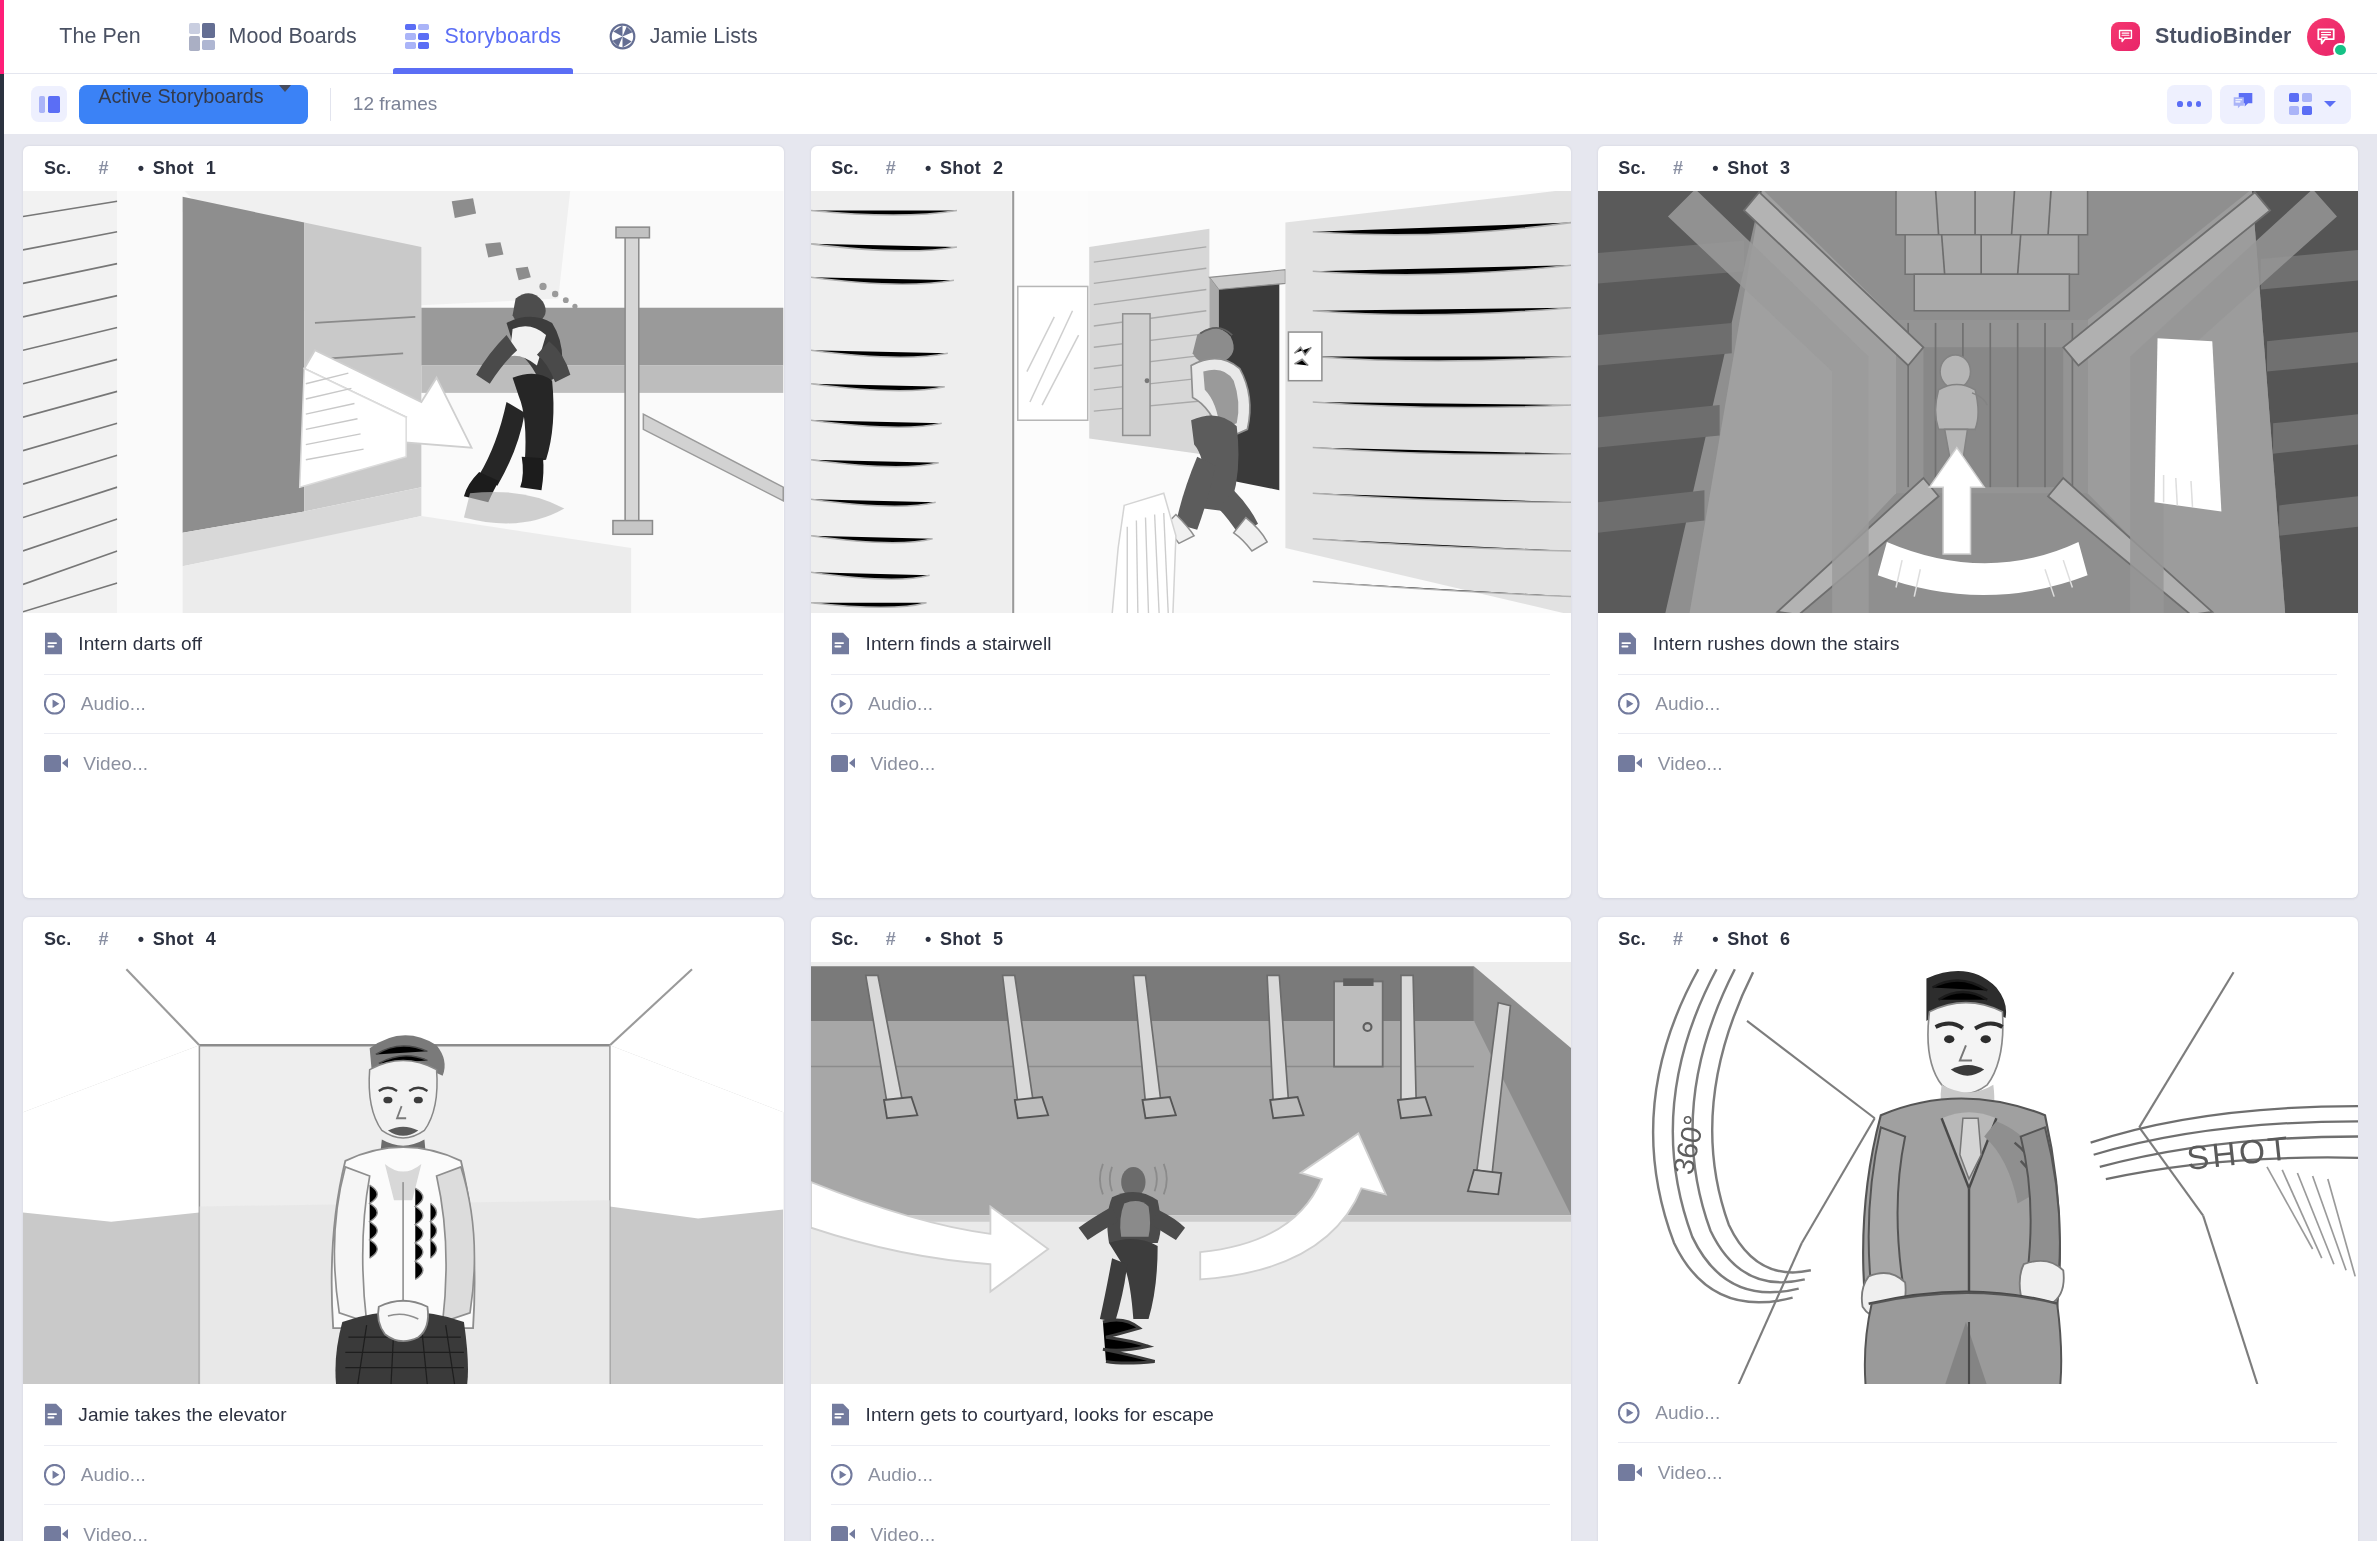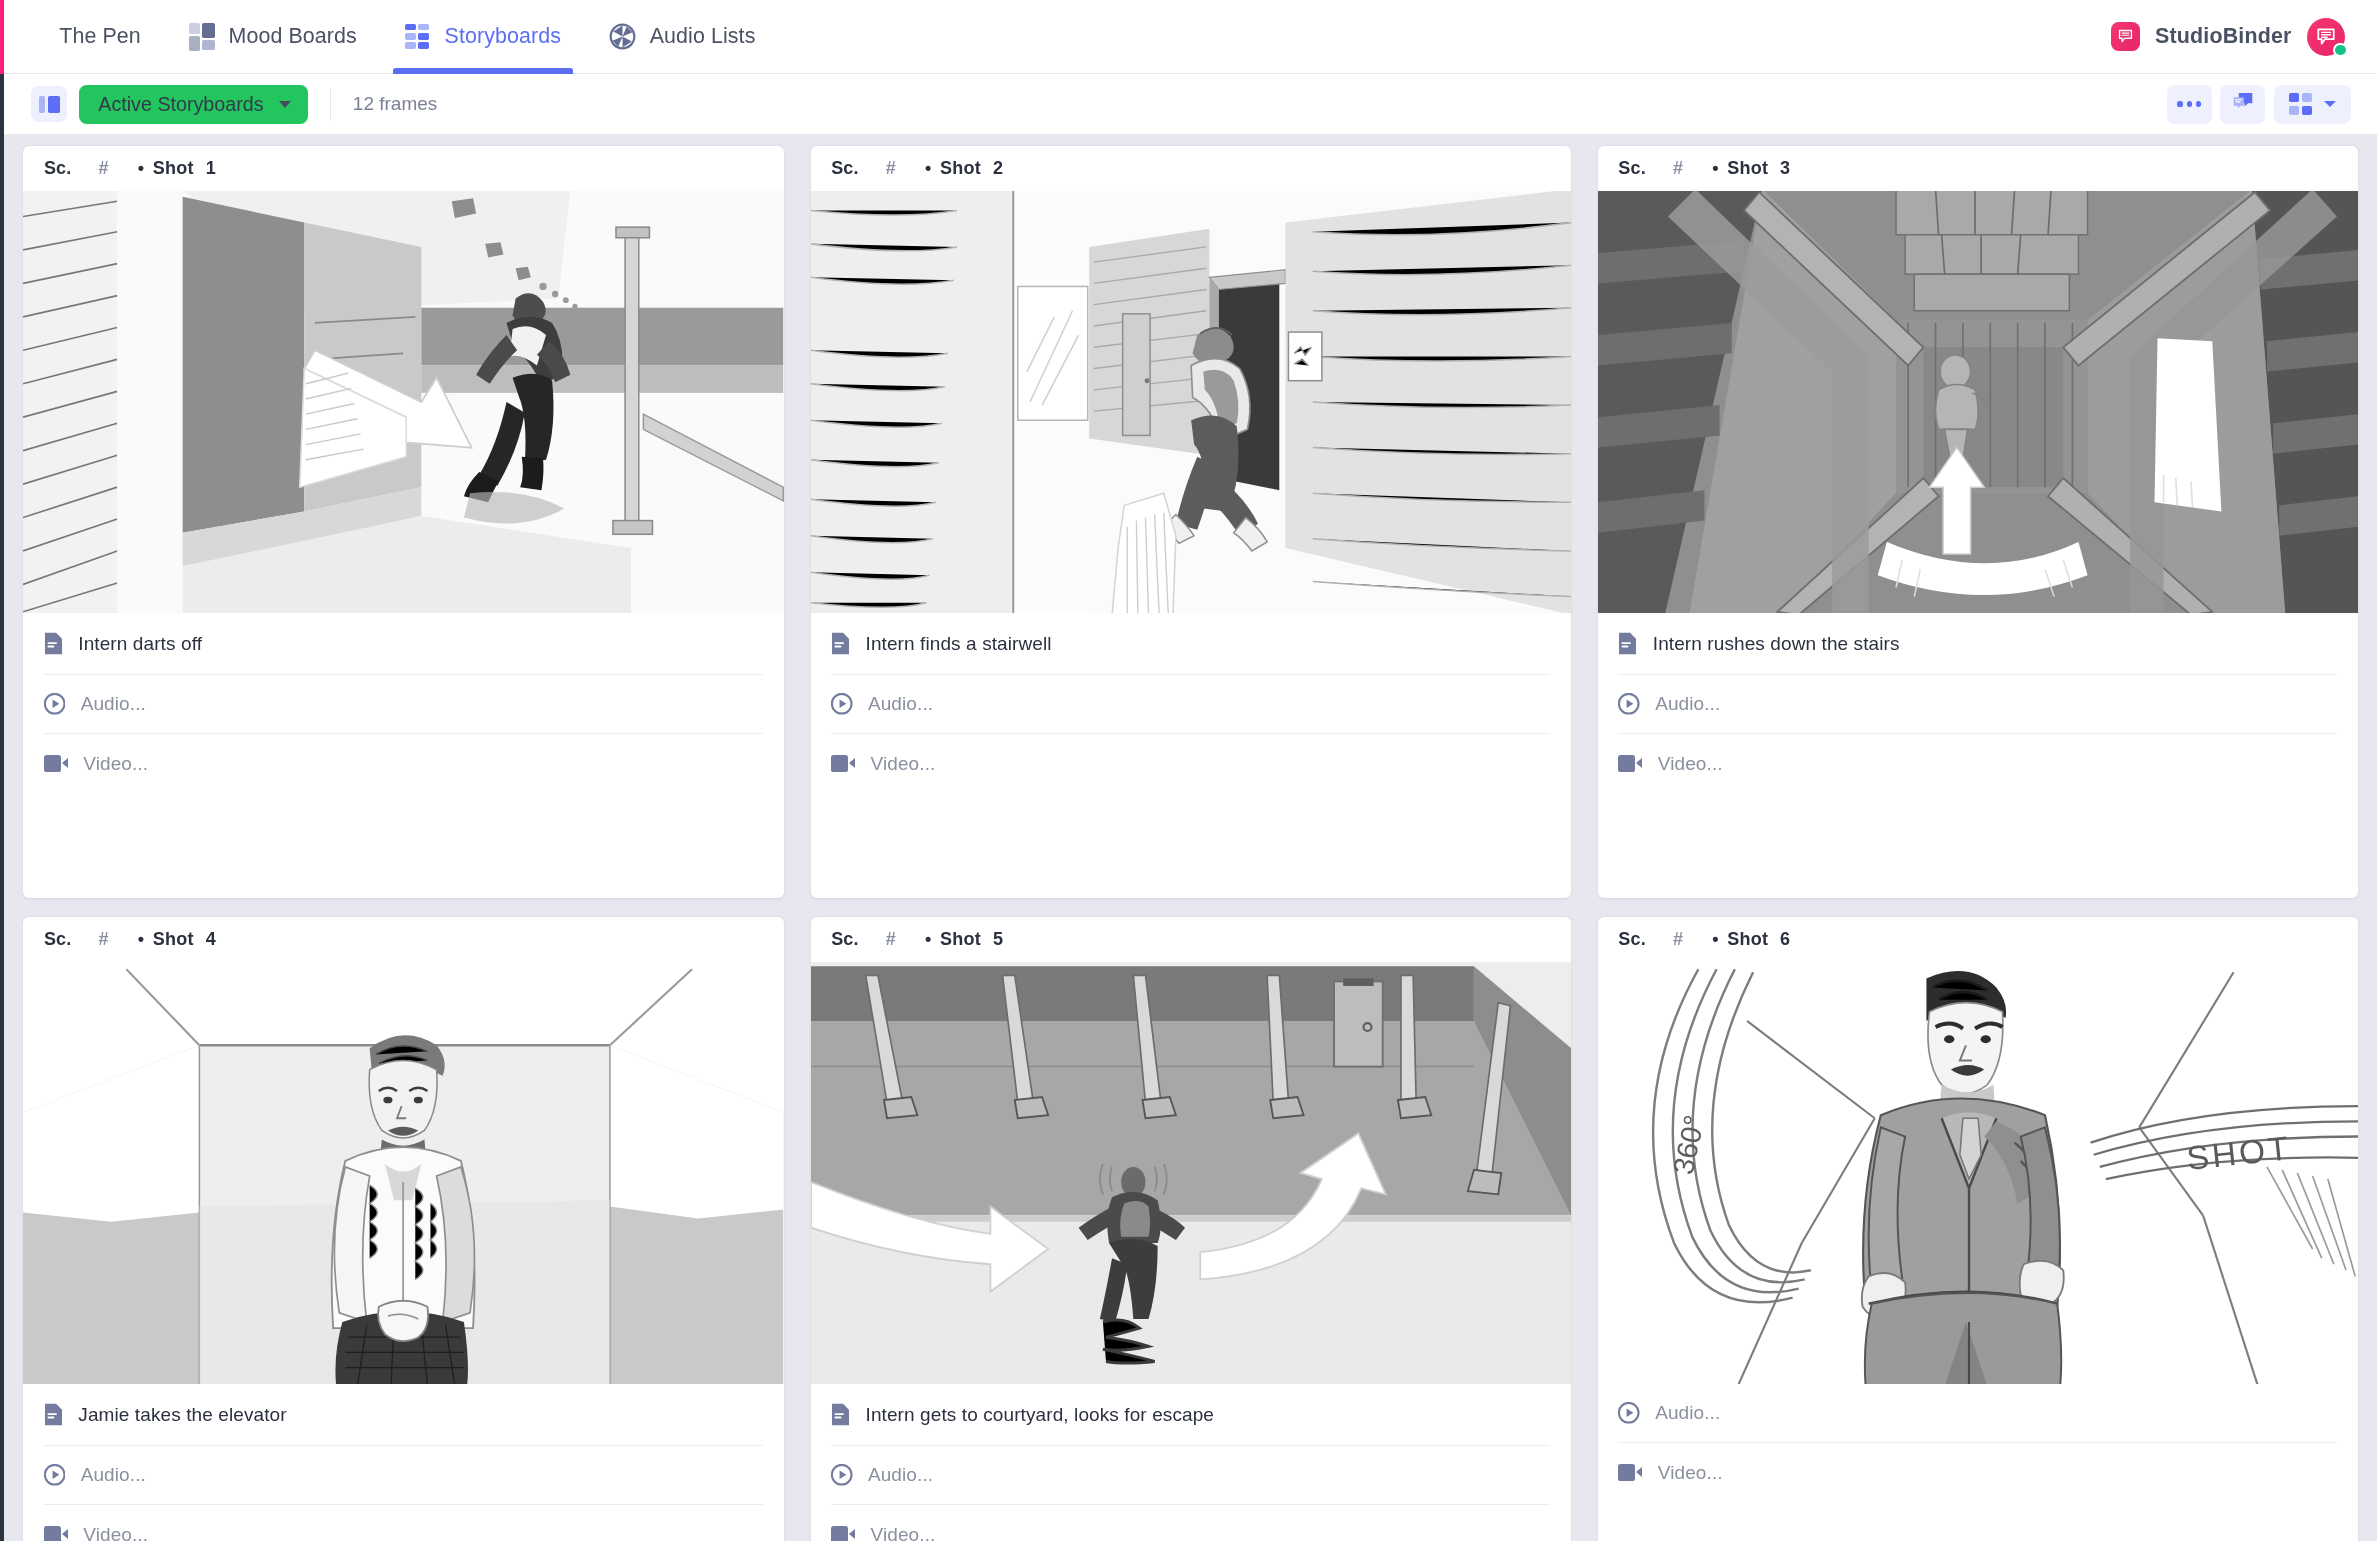--- a/index.html
+++ b/index.html
@@ -91,22 +91,22 @@
   }
   .sb-chip {
     width: 36px; height: 36px; border-radius: 7.7px; background: #eef0fe;
     display: flex; align-items: center; justify-content: center; gap: 2.6px;
     cursor: pointer;
   }
   .sb-chip .s1 { width: 6px; height: 17px; background:#aab4f8; border-radius:1.7px; }
   .sb-chip .s2 { width: 12px; height: 17px; background:#5b6ef5; border-radius:1.7px; }
 
   .scope-select {
-    margin-left: 12px; height: 39px; border-radius: 7.7px; background: #22c55e;
-    display: flex; align-items: center; gap: 15.4px; padding: 0 17px 0 19px;
+    margin-left: 12px; height: 39px; border-radius: 7.7px; background: #3b82f6;
+    display: flex; gap: 15.4px; padding: 0 17px 0 19px;
     cursor: pointer;
   }
   .scope-select .lbl { font-size: 19.7px; color: #333a4b; white-space: nowrap; }
   .chev { width: 0; height: 0; border-left: 6.9px solid transparent;
           border-right: 6.9px solid transparent; border-top: 7.7px solid #454c5e; }
 
   .tb-div { width: 0.9px; height: 33px; background: #e2e4ee; margin-left: 22px; }
   .frames { margin-left: 22px; font-size: 19px; color: #7b8296; white-space: nowrap; }
 
   .tb-right { margin-left: auto; display: flex; align-items: center; gap: 8.6px; }
@@ -214,21 +214,21 @@
       <div class="tab">
         <span class="ic-shotlists">
           <svg viewBox="0 0 32 32">
             <circle cx="16" cy="16" r="14" fill="none" stroke="#646e93" stroke-width="2.6"></circle>
             <path d="M16 3 L16 16 L5 10 Z" fill="#646e93"></path>
             <path d="M16 29 L16 16 L27 22 Z" fill="#646e93"></path>
             <path d="M4 21 L16 16 L11 28 Z" fill="#646e93"></path>
             <path d="M28 11 L16 16 L21 4 Z" fill="#646e93"></path>
           </svg>
         </span>
-        <span class="tab-label">Audio Lists</span>
+        <span class="tab-label">Jamie Lists</span>
       </div>
     </div>
 
     <div class="brand">
       <span class="brand-logo">
         <svg width="17" height="17" viewBox="0 0 20 20">
           <path d="M3 3h14v9H9l-3 4v-4H3z" fill="none" stroke="#fff" stroke-width="1.6" stroke-linejoin="round"></path>
           <path d="M6 6h8M6 8.5h8" stroke="#fff" stroke-width="1.4" stroke-linecap="round"></path>
         </svg>
       </span>

